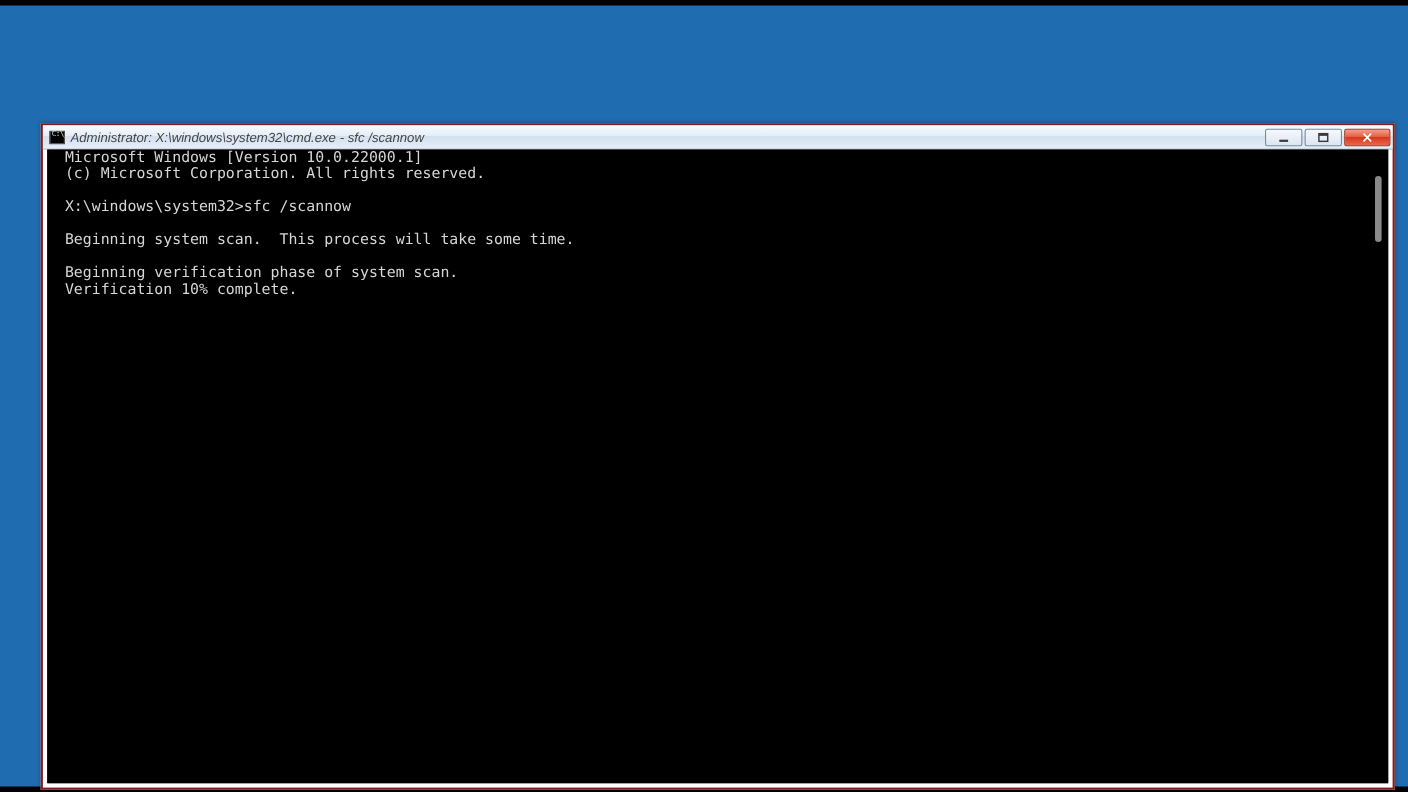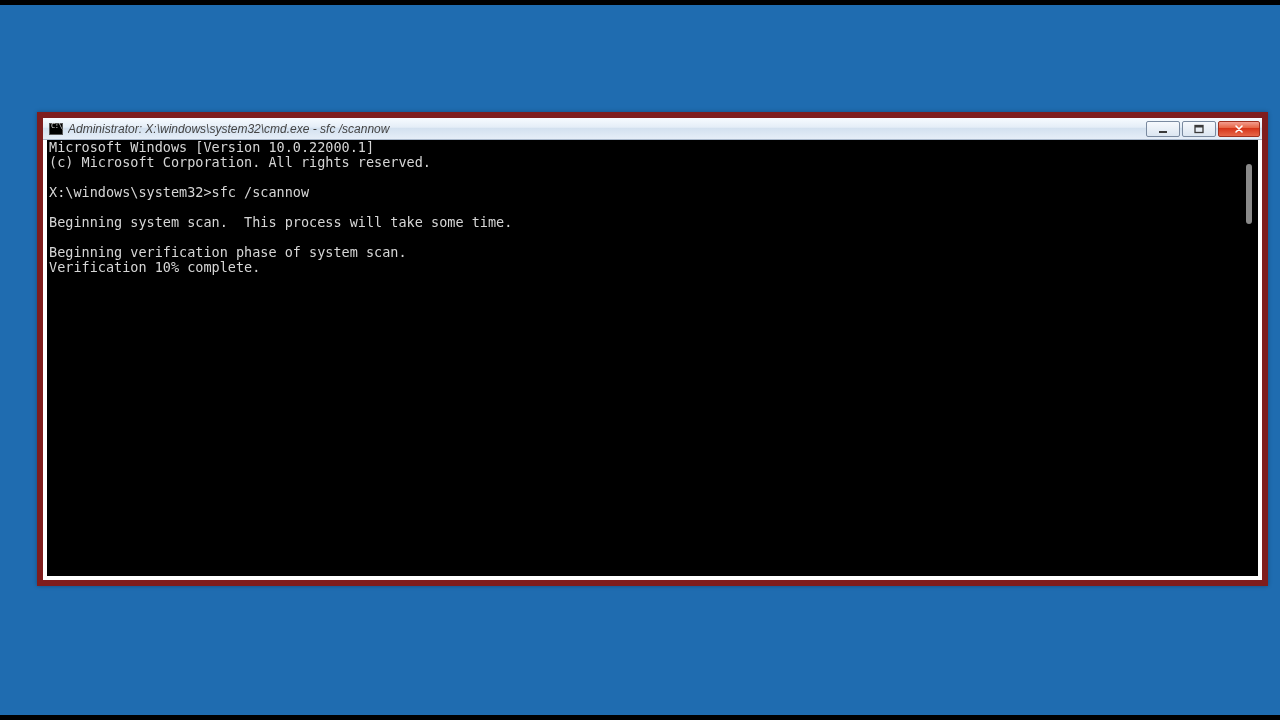--- a/index.html
+++ b/index.html
@@ -16,22 +16,22 @@
     left: 0;
     width: 1280px;
     height: 710px;
     background: #1f6cb0;
   }
   .window {
     position: absolute;
     top: 107px;
     left: 37px;
     width: 1231px;
-    height: 474px;
-    border: 6px solid #7f1d1d;
+    height: 606px;
+    border: 2px solid #7f1d1d;
     background: #fff;
     box-shadow: 0 0 4px rgba(0,0,0,0.3);
   }
   .titlebar {
     height: 22px;
     background: linear-gradient(to bottom, #f7fbff 0%, #e4edf7 45%, #d2e0ef 46%, #e6eef8 100%);
     border-bottom: 1px solid #a9b8cc;
     display: flex;
     align-items: center;
     padding: 0 2px 0 6px;
@@ -100,21 +100,21 @@
   }
   .terminal {
     width: 100%;
     height: 100%;
     background: #000;
     color: #d6d6d6;
     font-family: Consolas, "Lucida Console", monospace;
     font-size: 13.5px;
     line-height: 15px;
     white-space: pre;
-    padding: 0 2px;
+    padding: 0 16px;
     overflow: hidden;
   }
   .scrollthumb {
     position: absolute;
     top: 24px;
     right: 6px;
     width: 6px;
     height: 60px;
     background: #8a8a8a;
     border-radius: 3px;

